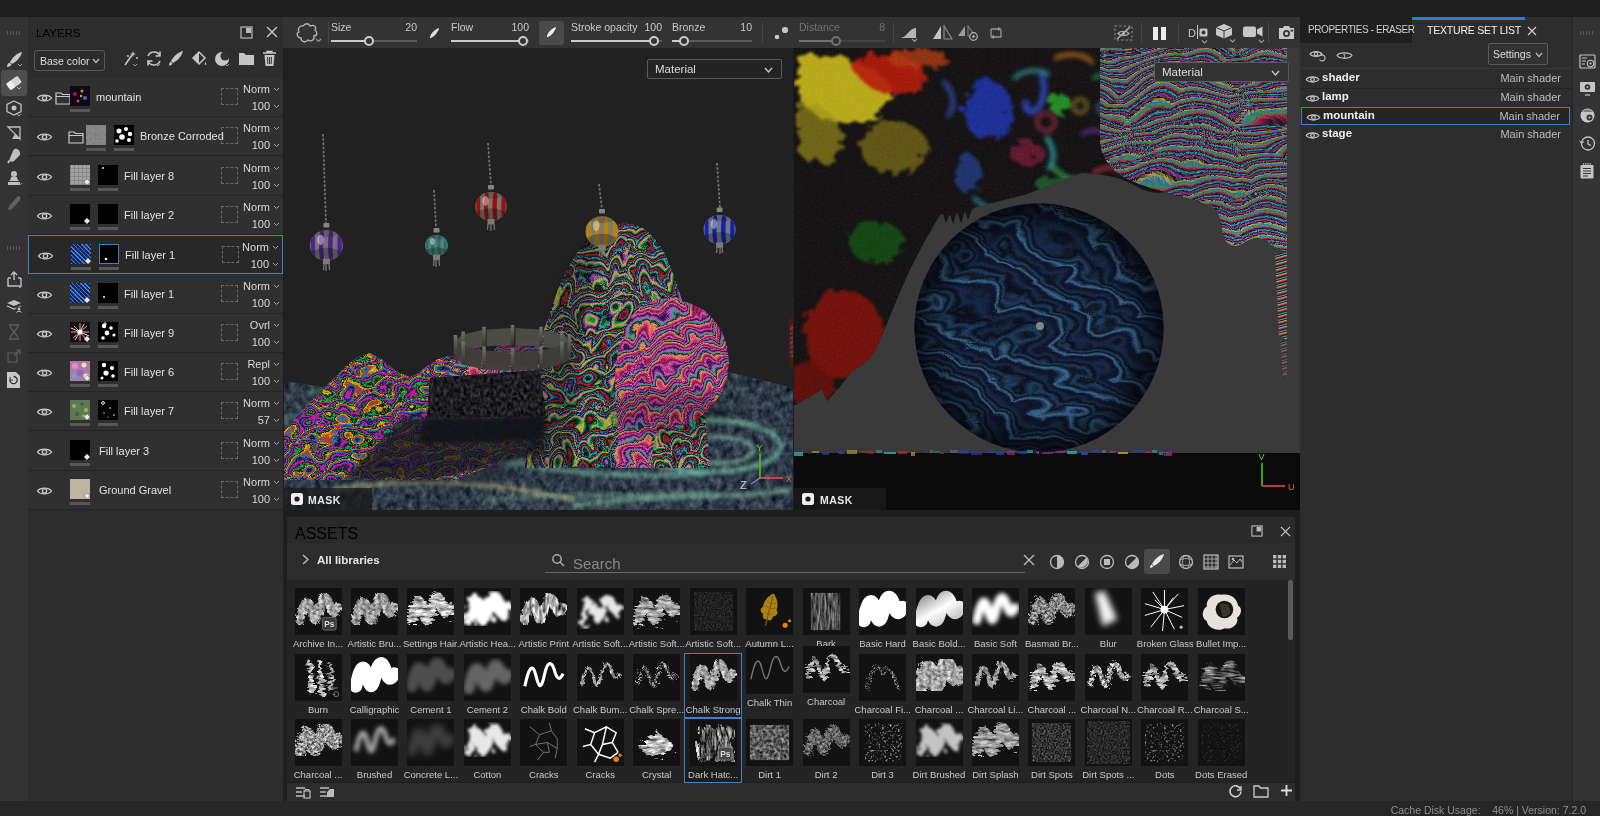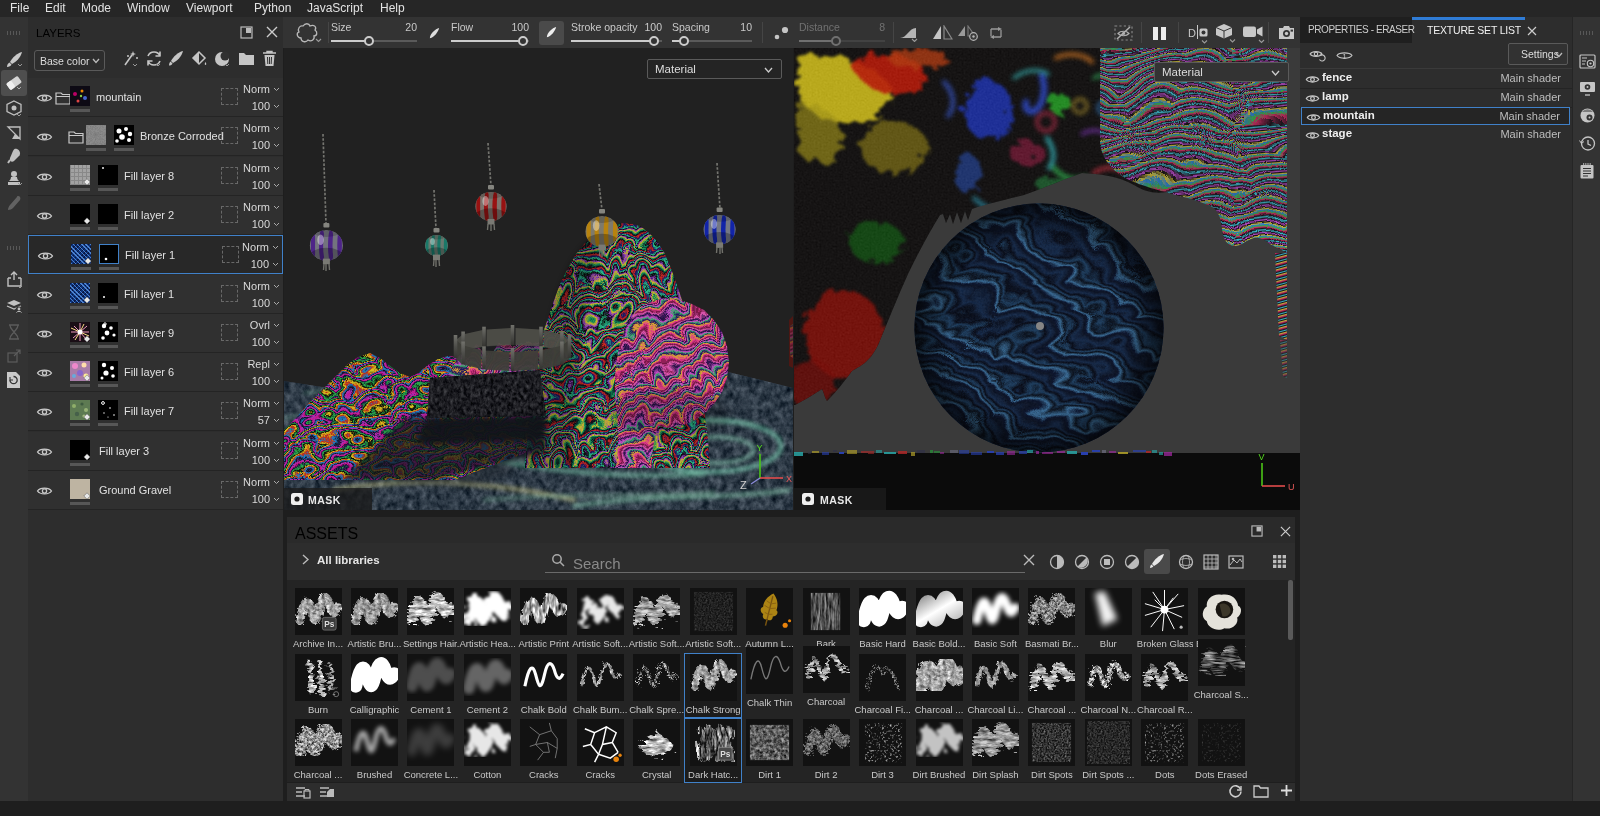--- a/index.html
+++ b/index.html
@@ -34,30 +34,20 @@
 .bcell{position:absolute;width:56px;height:63px;text-align:center}
 .bthumb{width:47px;height:47px;background:#121212;display:block;margin:0 auto}
 .blab{font-size:9.5px;color:#c9c9c9;margin-top:3px;white-space:nowrap;overflow:hidden}
 .bsel{outline:1.5px solid #4081c9;background:#1c1c1c}
 .st{fill:none;stroke:#fff;stroke-linecap:round}
 #statusbar{position:absolute;left:0;top:801px;width:1600px;height:15px;background:#262626}
 .grip{position:absolute;width:15px;height:4px;background-image:repeating-linear-gradient(90deg,#585858 0,#585858 1px,transparent 1px,transparent 3px)}
 .mattDD{position:absolute;width:135px;height:20px;border:1px solid #5a5a5a;border-radius:2px;background:rgba(40,40,40,0.55);color:#ddd;font-size:11.5px;line-height:19px;padding-left:7px}
 </style></head><body>
 <div id="app">
-<div id="menubar">
-      <span style="left:10px">File</span>
-      <span style="left:45px">Edit</span>
-      <span style="left:81px">Mode</span>
-      <span style="left:127px">Window</span>
-      <span style="left:186px">Viewport</span>
-      <span style="left:254px">Python</span>
-      <span style="left:307px">JavaScript</span>
-      <span style="left:380px">Help</span>
-    </div>
 <div id="leftstrip"></div>
 <div id="toolbar"></div>
 <div id="toolbar-c">
       <svg class="abs" style="left:294px;top:23px" width="28" height="22" viewBox="0 0 28 22">
         <path d="M9,3 C11,0 15,0 16,3 C20,1 23,4 21,7 C24,9 23,13 20,13 C21,17 17,19 14,17 C12,20 7,19 7,15 C3,15 2,10 5,9 C3,6 6,2 9,3 Z" fill="none" stroke="#b8b8b8" stroke-width="1.3"></path>
         <path d="M22,16 l2.5,2.5 2.5,-2.5" stroke="#999" stroke-width="1.2" fill="none"></path>
       </svg>
       <div class="vsep" style="left:328px"></div>
       <span class="tlab" style="left:331px">Size</span>
       <span class="tval" style="left:391px;width:26px">20</span>
@@ -77,21 +67,21 @@
       <div class="abs" style="left:539px;top:21px;width:25px;height:24px;background:#4a4a4a;border-radius:3px"></div>
       <svg class="abs" style="left:545px;top:26px" width="13" height="13" viewBox="0 0 14 14">
         <path d="M2,12 C2,7 8,2 12,1 C11,5 7,11 2,12 Z" fill="#eee"></path>
       </svg>
       <span class="tlab" style="left:571px">Stroke opacity</span>
       <span class="tval" style="left:636px;width:26px">100</span>
       <div class="slider" style="left:571px;top:40px;width:91px">
         <div class="fill" style="width:83px"></div>
         <div class="knob" style="left:78px"></div>
       </div>
-      <span class="tlab" style="left:672px">Spacing</span>
+      <span class="tlab" style="left:672px">Bronze</span>
       <span class="tval" style="left:726px;width:26px">10</span>
       <div class="slider" style="left:672px;top:40px;width:80px">
         <div class="fill" style="width:12px"></div>
         <div class="knob" style="left:7px"></div>
       </div>
       <div class="vsep" style="left:762px"></div>
       <svg class="abs" style="left:772px;top:25px" width="20" height="17" viewBox="0 0 20 17">
         <circle cx="5" cy="12" r="2.3" fill="#c5c5c5"></circle>
         <circle cx="13" cy="5" r="3.1" fill="#c5c5c5"></circle>
       </svg>
@@ -604,30 +594,30 @@
       <svg class="abs" style="left:9px;top:32px" width="17" height="13" viewBox="0 0 17 13">
         <path d="M1,5 C3.2,1.8 10.8,1.8 13,5 C10.8,8.2 3.2,8.2 1,5 Z" fill="none" stroke="#c5c5c5" stroke-width="1.1"></path>
         <circle cx="7" cy="5" r="1.7" fill="none" stroke="#c5c5c5" stroke-width="1.1"></circle>
         <path d="M10.5,10.5 a3,3 0 1 0 2,-4.5" fill="none" stroke="#c5c5c5" stroke-width="1.1"></path>
         <path d="M12,3.5 L13,6 L10.5,6.2" fill="none" stroke="#c5c5c5" stroke-width="1"></path>
       </svg>
       <svg class="abs" style="left:36px;top:33px" width="17" height="12" viewBox="0 0 17 12">
         <path d="M1,5.5 C3.3,2 13.7,2 16,5.5 C13.7,9 3.3,9 1,5.5 Z" fill="none" stroke="#c5c5c5" stroke-width="1.1"></path>
         <text x="8.5" y="8.5" font-size="7.5" fill="#c5c5c5" text-anchor="middle">1</text>
       </svg>
-      <div class="abs" style="left:208px;top:26px;width:60px;height:22px;border:1px solid #5a5a5a;border-radius:2px;background:#323232;color:#ddd;font-size:10.5px;line-height:21px;padding-left:12px">Settings<svg class="abs" style="right:4px;top:8px" width="8" height="6" viewBox="0 0 8 6">
+      <div class="abs" style="left:188px;top:26px;width:60px;height:22px;border:1px solid #5a5a5a;border-radius:2px;background:#323232;color:#ddd;font-size:10.5px;line-height:21px;padding-left:4px">Settings<svg class="abs" style="right:4px;top:8px" width="8" height="6" viewBox="0 0 8 6">
           <path d="M1,1 L4,4.5 L7,1" stroke="#bbb" stroke-width="1.2" fill="none"></path>
         </svg></div>
       <div class="abs" style="left:0px;top:51px;width:272px;height:1px;background:#3a3a3a"></div>
       <div class="abs rrow" style="top:53.0px;">
         <svg class="abs" width="15" height="11" viewBox="0 0 17 12" style="left:4px;top:4px">
           <path d="M1.5,6 C4,2.2 13,2.2 15.5,6 C13,9.8 4,9.8 1.5,6 Z" fill="none" stroke="#c9c9c9" stroke-width="1.4"></path>
           <circle cx="8.5" cy="6" r="2.1" fill="none" stroke="#c9c9c9" stroke-width="1.4"></circle>
         </svg>
-        <span class="rname">fence</span>
+        <span class="rname">shader</span>
         <span class="rshader">Main shader</span>
       </div>
       <div class="abs" style="left:0;top:71.0px;width:272px;height:1px;background:#242424"></div>
       <div class="abs rrow" style="top:71.5px;">
         <svg class="abs" width="15" height="11" viewBox="0 0 17 12" style="left:4px;top:4px">
           <path d="M1.5,6 C4,2.2 13,2.2 15.5,6 C13,9.8 4,9.8 1.5,6 Z" fill="none" stroke="#c9c9c9" stroke-width="1.4"></path>
           <circle cx="8.5" cy="6" r="2.1" fill="none" stroke="#c9c9c9" stroke-width="1.4"></circle>
         </svg>
         <span class="rname">lamp</span>
         <span class="rshader">Main shader</span>
@@ -673,20 +663,23 @@
       <svg class="abs" style="left:6px;top:118px" width="17" height="17" viewBox="0 0 17 17">
         <circle cx="9" cy="8.5" r="6.5" fill="none" stroke="#c5c5c5" stroke-width="1.3"></circle>
         <path d="M9,5 L9,9 L12,10.5" fill="none" stroke="#c5c5c5" stroke-width="1.3"></path>
         <path d="M2.5,8.5 L0.5,5.5 M2.5,8.5 L5,6.5" stroke="#c5c5c5" fill="none"></path>
       </svg>
       <svg class="abs" style="left:6px;top:146px" width="16" height="17" viewBox="0 0 16 17">
         <rect x="1.5" y="2" width="13" height="13.5" rx="1" fill="#c5c5c5"></rect>
         <path d="M4,5.5 h8 M4,8 h8 M4,10.5 h8 M4,13 h5" stroke="#333" stroke-width="1.1"></path>
         <path d="M4,1 L12,1" stroke="#c5c5c5" stroke-width="1.5" stroke-dasharray="1.2,1"></path>
       </svg>
+    </div>
+    <div id="statusbar">
+      <span class="abs" style="right:14px;top:3px;font-size:10.5px;color:#909090">Cache Disk Usage:&nbsp;&nbsp;&nbsp;&nbsp;46% | Version: 7.2.0</span>
     </div>
     <svg class="abs" style="left:284px;top:48px" width="509" height="462" viewBox="0 0 509 462">
       <defs>
 <linearGradient id="rbg1" gradientUnits="userSpaceOnUse" x1="0" y1="0" x2="4" y2="13" spreadMethod="repeat">
  <stop offset="0" stop-color="#c81584"></stop>
           <stop offset="0.1" stop-color="#140c3c"></stop>
           <stop offset="0.2" stop-color="#28b04c"></stop>
           <stop offset="0.32" stop-color="#0a0a0a"></stop>
           <stop offset="0.44" stop-color="#d8c020"></stop>
           <stop offset="0.54" stop-color="#c02814"></stop>
@@ -1515,21 +1508,21 @@
           <path d="M5,33 C9,13 13,9 16,21 C19,33 21,39 25,21 C28,7 32,7 35,16 C37,24 40,29 44,20" fill="none" stroke="#fff" stroke-width="5" filter="url(#fdustw)" opacity="0.95"></path>
         </svg>
         <div class="blab">Charcoal N...</div>
       </div>
       <div class="bcell" style="left:849.8px;top:136.5px">
         <svg class="bthumb" viewBox="0 0 48 48">
           <path d="M5,33 C9,13 13,9 16,21 C19,33 21,39 25,21 C28,7 32,7 35,16 C37,24 40,29 44,20" fill="none" stroke="#fff" stroke-width="5" filter="url(#fhairy)" opacity="0.9"></path>
         </svg>
         <div class="blab">Charcoal R...</div>
       </div>
-      <div class="bcell" style="left:906.2px;top:122px">
+      <div class="bcell" style="left:906.2px;top:137px">
         <svg class="bthumb" viewBox="0 0 48 48">
           <path d="M5,33 C9,13 13,9 16,21 C19,33 21,39 25,21 C28,7 32,7 35,16 C37,24 40,29 44,20" fill="none" stroke="#eee" stroke-width="11" filter="url(#fscrib)" opacity="0.9"></path>
         </svg>
         <div class="blab">Charcoal S...</div>
       </div>
       <div class="bcell" style="left:3.0px;top:202px">
         <svg class="bthumb" viewBox="0 0 48 48">
           <path d="M5,33 C9,13 13,9 16,21 C19,33 21,39 25,21 C28,7 32,7 35,16 C37,24 40,29 44,20" class="st" stroke-width="12" filter="url(#fdustw)" opacity="0.85"></path>
         </svg>
         <div class="blab">Charcoal ...</div>

